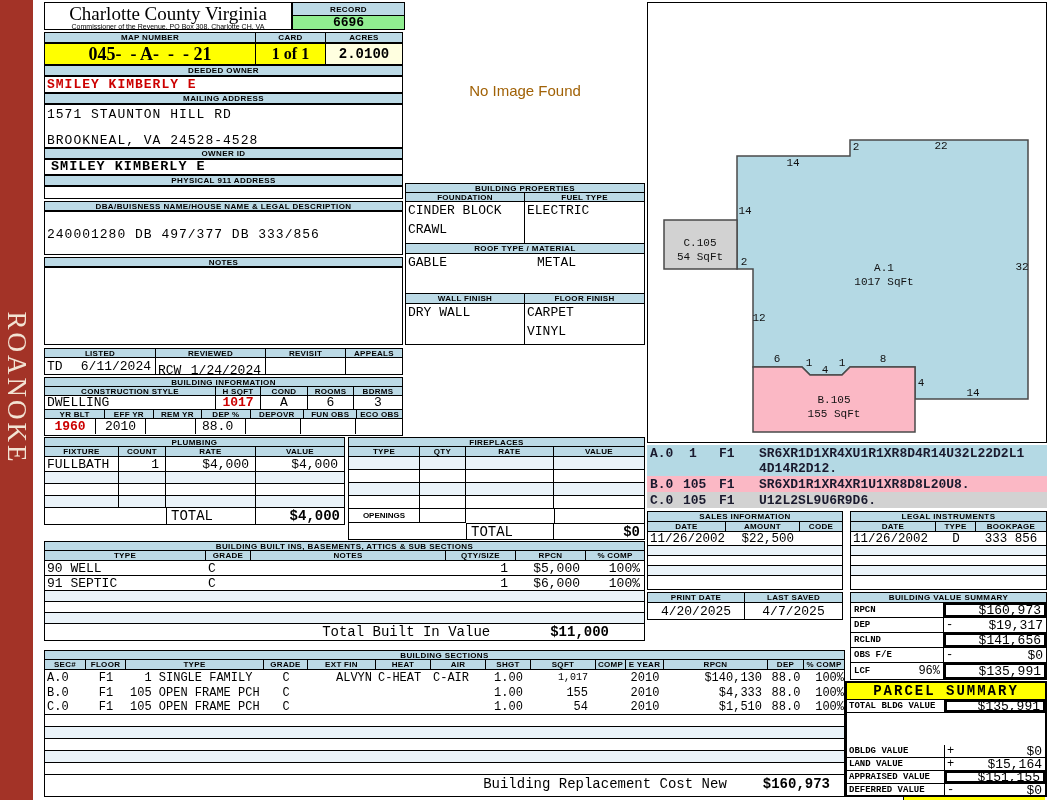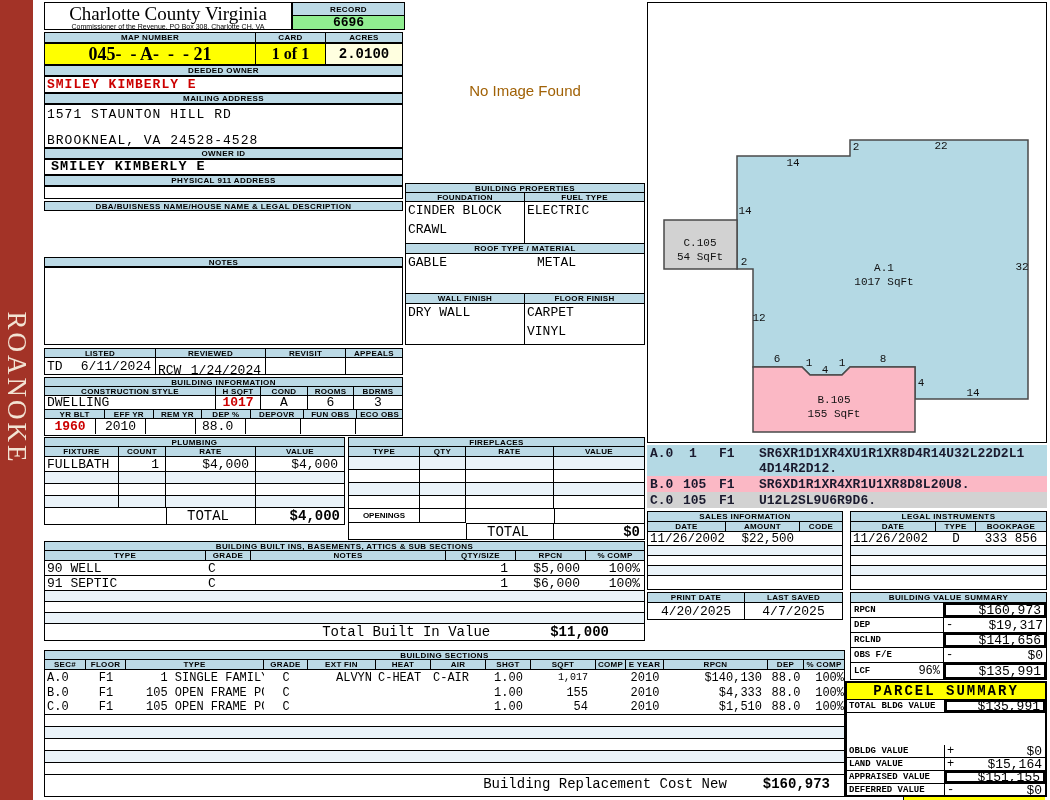--- a/index.html
+++ b/index.html
@@ -18,21 +18,21 @@
   .row:last-child { border-bottom:none; }
   .row.noline { border-bottom:none; }
   .c { border-right:1px solid #000; display:flex; align-items:center; overflow:hidden; font-size:13px; }
   .c:last-child { border-right:none; }
   .nb { border-right:none; }
   .hc { background:#BCDAE6; font:bold 8px "Liberation Sans",sans-serif; letter-spacing:.3px; justify-content:center; }
   .barrow { background:#BCDAE6; font:bold 8px "Liberation Sans",sans-serif; letter-spacing:.4px; display:flex; align-items:center; justify-content:center; border-bottom:1px solid #000; }
   .ct { justify-content:center; }
   .rt { justify-content:flex-end; }
   .s1 { background:#EAF3F9; }
-  .pl2 { padding-left:2px; } .pl4 { padding-left:20px; } .pl6 { padding-left:6px; }
+  .pl2 { padding-left:2px; } .pl4 { padding-left:4px; } .pl6 { padding-left:6px; }
   .pr4 { padding-right:4px; } .pr6 { padding-right:6px; } .pr8 { padding-right:8px; }
   .heavy { border:2px solid #000 !important; }
   .roanoke { position:absolute; left:16px; top:388px; transform:translate(-50%,-50%) rotate(90deg); font-family:"Liberation Serif","DejaVu Serif",serif; font-size:27px; color:#F2E3D3; letter-spacing:3px; white-space:nowrap; }
   .dim { position:absolute; font:11px "Liberation Mono","DejaVu Sans Mono",monospace; transform:translate(-50%,-50%); color:#111; }
   .sklab { position:absolute; font:bold 11px "Liberation Mono","DejaVu Sans Mono",monospace; transform:translate(-50%,-50%); white-space:nowrap; color:#111; }
   .vecrow { display:flex; font:bold 13px "Liberation Mono","DejaVu Sans Mono",monospace; color:#1a1a2e; align-items:flex-start; }
 </style>
 </head>
 <body>
 
@@ -79,20 +79,23 @@
 
   <div class="bar abs" style="left:44px;top:148px;width:359px;height:11px;">OWNER ID</div>
   <div class="tbl" style="left:44px;top:159px;width:359px;height:16px;">
     <div class="mono b pl6" style="font-size:13.5px;line-height:14px;letter-spacing:1px;">SMILEY KIMBERLY E</div>
   </div>
 
   <div class="bar abs" style="left:44px;top:175px;width:359px;height:11px;">PHYSICAL 911 ADDRESS</div>
   <div class="tbl" style="left:44px;top:186px;width:359px;height:13px;"></div>
 
   <div class="bar abs" style="left:44px;top:201px;width:359px;height:10px;">DBA/BUISNESS NAME/HOUSE NAME &amp; LEGAL DESCRIPTION</div>
+  <div class="tbl" style="left:44px;top:211px;width:359px;height:44px;">
+    <div class="mono pl2" style="font-size:13px;margin-top:15px;letter-spacing:1px;">240001280 DB 497/377 DB 333/856</div>
+  </div>
 
   <div class="bar abs" style="left:44px;top:257px;width:359px;height:10px;">NOTES</div>
   <div class="tbl" style="left:44px;top:267px;width:359px;height:78px;"></div>
 
   <div class="tbl" style="left:44px;top:348px;width:359px;height:27px;">
     <div class="row" style="height:9px;">
       <div class="c hc" style="width:111px;">LISTED</div>
       <div class="c hc" style="width:110px;">REVIEWED</div>
       <div class="c hc" style="width:80px;">REVISIT</div>
       <div class="c hc" style="width:56px;">APPEALS</div>

